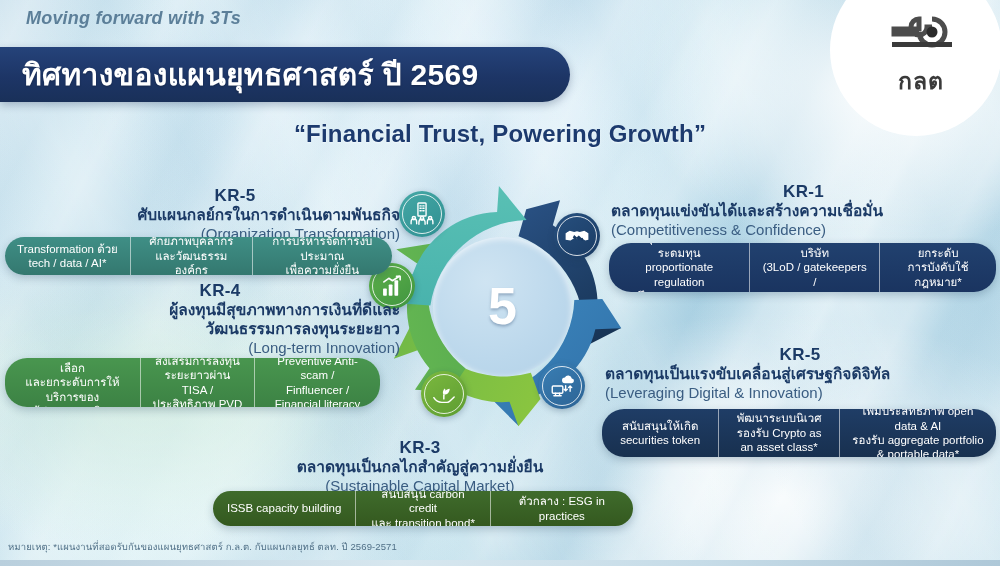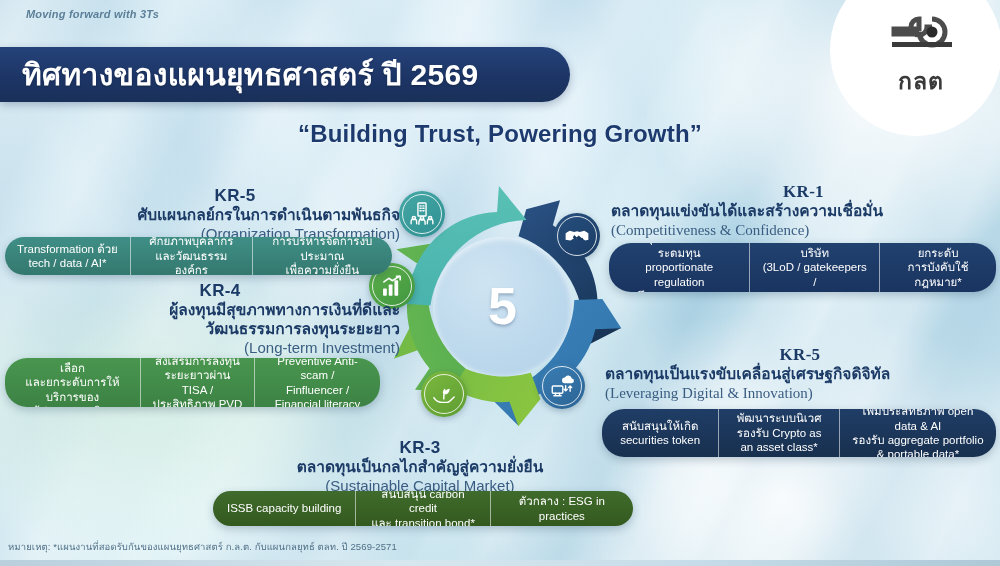--- a/index.html
+++ b/index.html
@@ -46,21 +46,21 @@
     background:linear-gradient(90deg,#b9cfdd,#d7e7ef 40%,#c6dce8 70%,#aec8d8); }
 
   
   .logo-disc { position:absolute; right:-2px; top:-36px; width:172px; height:172px;
     background:#fff; border-radius:50%; }
   .logo-mark { position:absolute; right:20px; top:14px; width:118px; height:86px;
     display:flex; flex-direction:column; align-items:center; justify-content:center; }
 
   
   .tagline { position:absolute; left:26px; top:8px;
-    font-size:11px; font-weight:bold; font-style:italic; letter-spacing:.2px;
+    font-size:18px; font-weight:bold; font-style:italic; letter-spacing:.2px;
     color:#5c7f99; }
   .title-pill { position:absolute; left:0; top:47px; height:55px; min-width:570px;
     background:linear-gradient(180deg,#25437a 0%,#1d3566 55%,#193059 100%);
     border-radius:0 30px 30px 0; display:flex; align-items:center;
     padding:0 34px 0 22px; box-shadow:0 3px 9px rgba(20,40,80,.28); }
   .title-pill span { color:#fff; font-size:30px; font-weight:bold; letter-spacing:.3px;
     text-shadow:0 1px 2px rgba(0,0,0,.25); }
   .slogan { position:absolute; left:0; right:0; top:120px; text-align:center;
     font-size:24px; font-weight:bold; color:#1c3a6e; letter-spacing:.2px;
     text-shadow:0 1px 2px rgba(255,255,255,.6); }
@@ -88,21 +88,21 @@
   .b-kr1 { left:173px; top:28px;  background:linear-gradient(145deg,#27507f,#1a3b63); }
   .b-kr2 { left:158px; top:178px; background:linear-gradient(145deg,#3a7fb5,#2c6394); }
   .b-kr3 { left:40px;  top:186px; background:linear-gradient(145deg,#7cb93f,#5d9c32); }
   .b-kr4 { left:-12px; top:78px;  background:linear-gradient(145deg,#5fb24a,#3f9440); }
 
   
   .kr { position:absolute; }
   .kr-id  { font-size:17px; font-weight:bold; color:#1b3a66; letter-spacing:.3px;text-align:center; }
   .kr-th  { font-size:15.5px; font-weight:bold; color:#1b3a66; line-height:1.22; }
   .kr-en  { font-size:15px; color:#3a5d82; line-height:1.25; }
-  .right  { text-align:left;font-family:Liberation Serif, serif; }
+  .right  { text-align:left; }
   .lefty  { text-align:right; }
   .centered { text-align:center; }
 
   
   .pill { position:absolute; display:flex; align-items:stretch;
     border-radius:22px; box-shadow:0 3px 8px rgba(25,55,85,.25);
     overflow:hidden; }
   .pill .cell { display:flex; align-items:center; justify-content:center;
     text-align:center; color:#fff; font-size:11.5px; line-height:1.26;
     padding:7px 10px; }
@@ -134,21 +134,21 @@
       <circle cx="48" cy="17" r="5.5" fill="#2b2b2b"></circle>
       <rect x="8" y="27" width="60" height="5" fill="#3a3a3a"></rect>
     </svg>
     <div style="font-size:23px;font-weight:bold;color:#3a3a3a;letter-spacing:1px;margin-top:8px;">กลต</div>
   </div>
 
   <div class="tagline">Moving forward with 3Ts</div>
   <div class="title-pill">
     <span>ทิศทางของแผนยุทธศาสตร์ ปี 2569</span>
   </div>
-  <div class="slogan">“Building Trust, Powering Growth”</div>
+  <div class="slogan">“Financial Trust, Powering Growth”</div>
 
   <div id="wheel">
     <svg width="243" height="243" viewBox="0 0 243 243" style="position:absolute;left:0;top:0;">
       <defs>
         <linearGradient id="gNavy" x1="0" y1="0" x2="1" y2="1">
           <stop offset="0%" stop-color="#2a5285"></stop>
             <stop offset="100%" stop-color="#15304f"></stop>
         </linearGradient>
         <linearGradient id="gBlue" x1="1" y1="0" x2="0" y2="1">
           <stop offset="0%" stop-color="#2f6fa8"></stop>
@@ -255,21 +255,21 @@
   </div>
   <div class="pill p-kr5" style="left:5px; top:237px; width:387px; height:38px;">
     <div class="cell" style="flex:1.02">Transformation ด้วย<br>tech / data / AI*</div>
     <div class="cell" style="flex:0.98">ศักยภาพบุคลากร<br>และวัฒนธรรมองค์กร</div>
     <div class="cell" style="flex:1.16">การบริหารจัดการงบประมาณ<br>เพื่อความยั่งยืน</div>
   </div>
 
   <div class="kr lefty" style="left:40px; top:281px; width:360px;">
     <div class="kr-id">KR-4</div>
     <div class="kr-th">ผู้ลงทุนมีสุขภาพทางการเงินที่ดีและ<br>วัฒนธรรมการลงทุนระยะยาว</div>
-    <div class="kr-en">(Long-term Investment)</div>
+    <div class="kr-en">(Long-term Innovation)</div>
   </div>
   <div class="pill p-kr4" style="left:5px; top:358px; width:375px; height:49px;">
     <div class="cell" style="flex:1.16">ส่งเสริมผลิตภัณฑ์ทางเลือก<br>และยกระดับการให้บริการของ<br>ผู้ประกอบธุรกิจ*</div>
     <div class="cell" style="flex:0.94">ส่งเสริมการลงทุน<br>ระยะยาวผ่าน TISA /<br>ประสิทธิภาพ PVD</div>
     <div class="cell" style="flex:1.06">Preventive Anti-scam /<br>Finfluencer /<br>Financial literacy</div>
   </div>
 
   <div class="kr right" style="left:611px; top:182px; width:385px;">
     <div class="kr-id">KR-1</div>
     <div class="kr-th">ตลาดทุนแข่งขันได้และสร้างความเชื่อมั่น</div>

